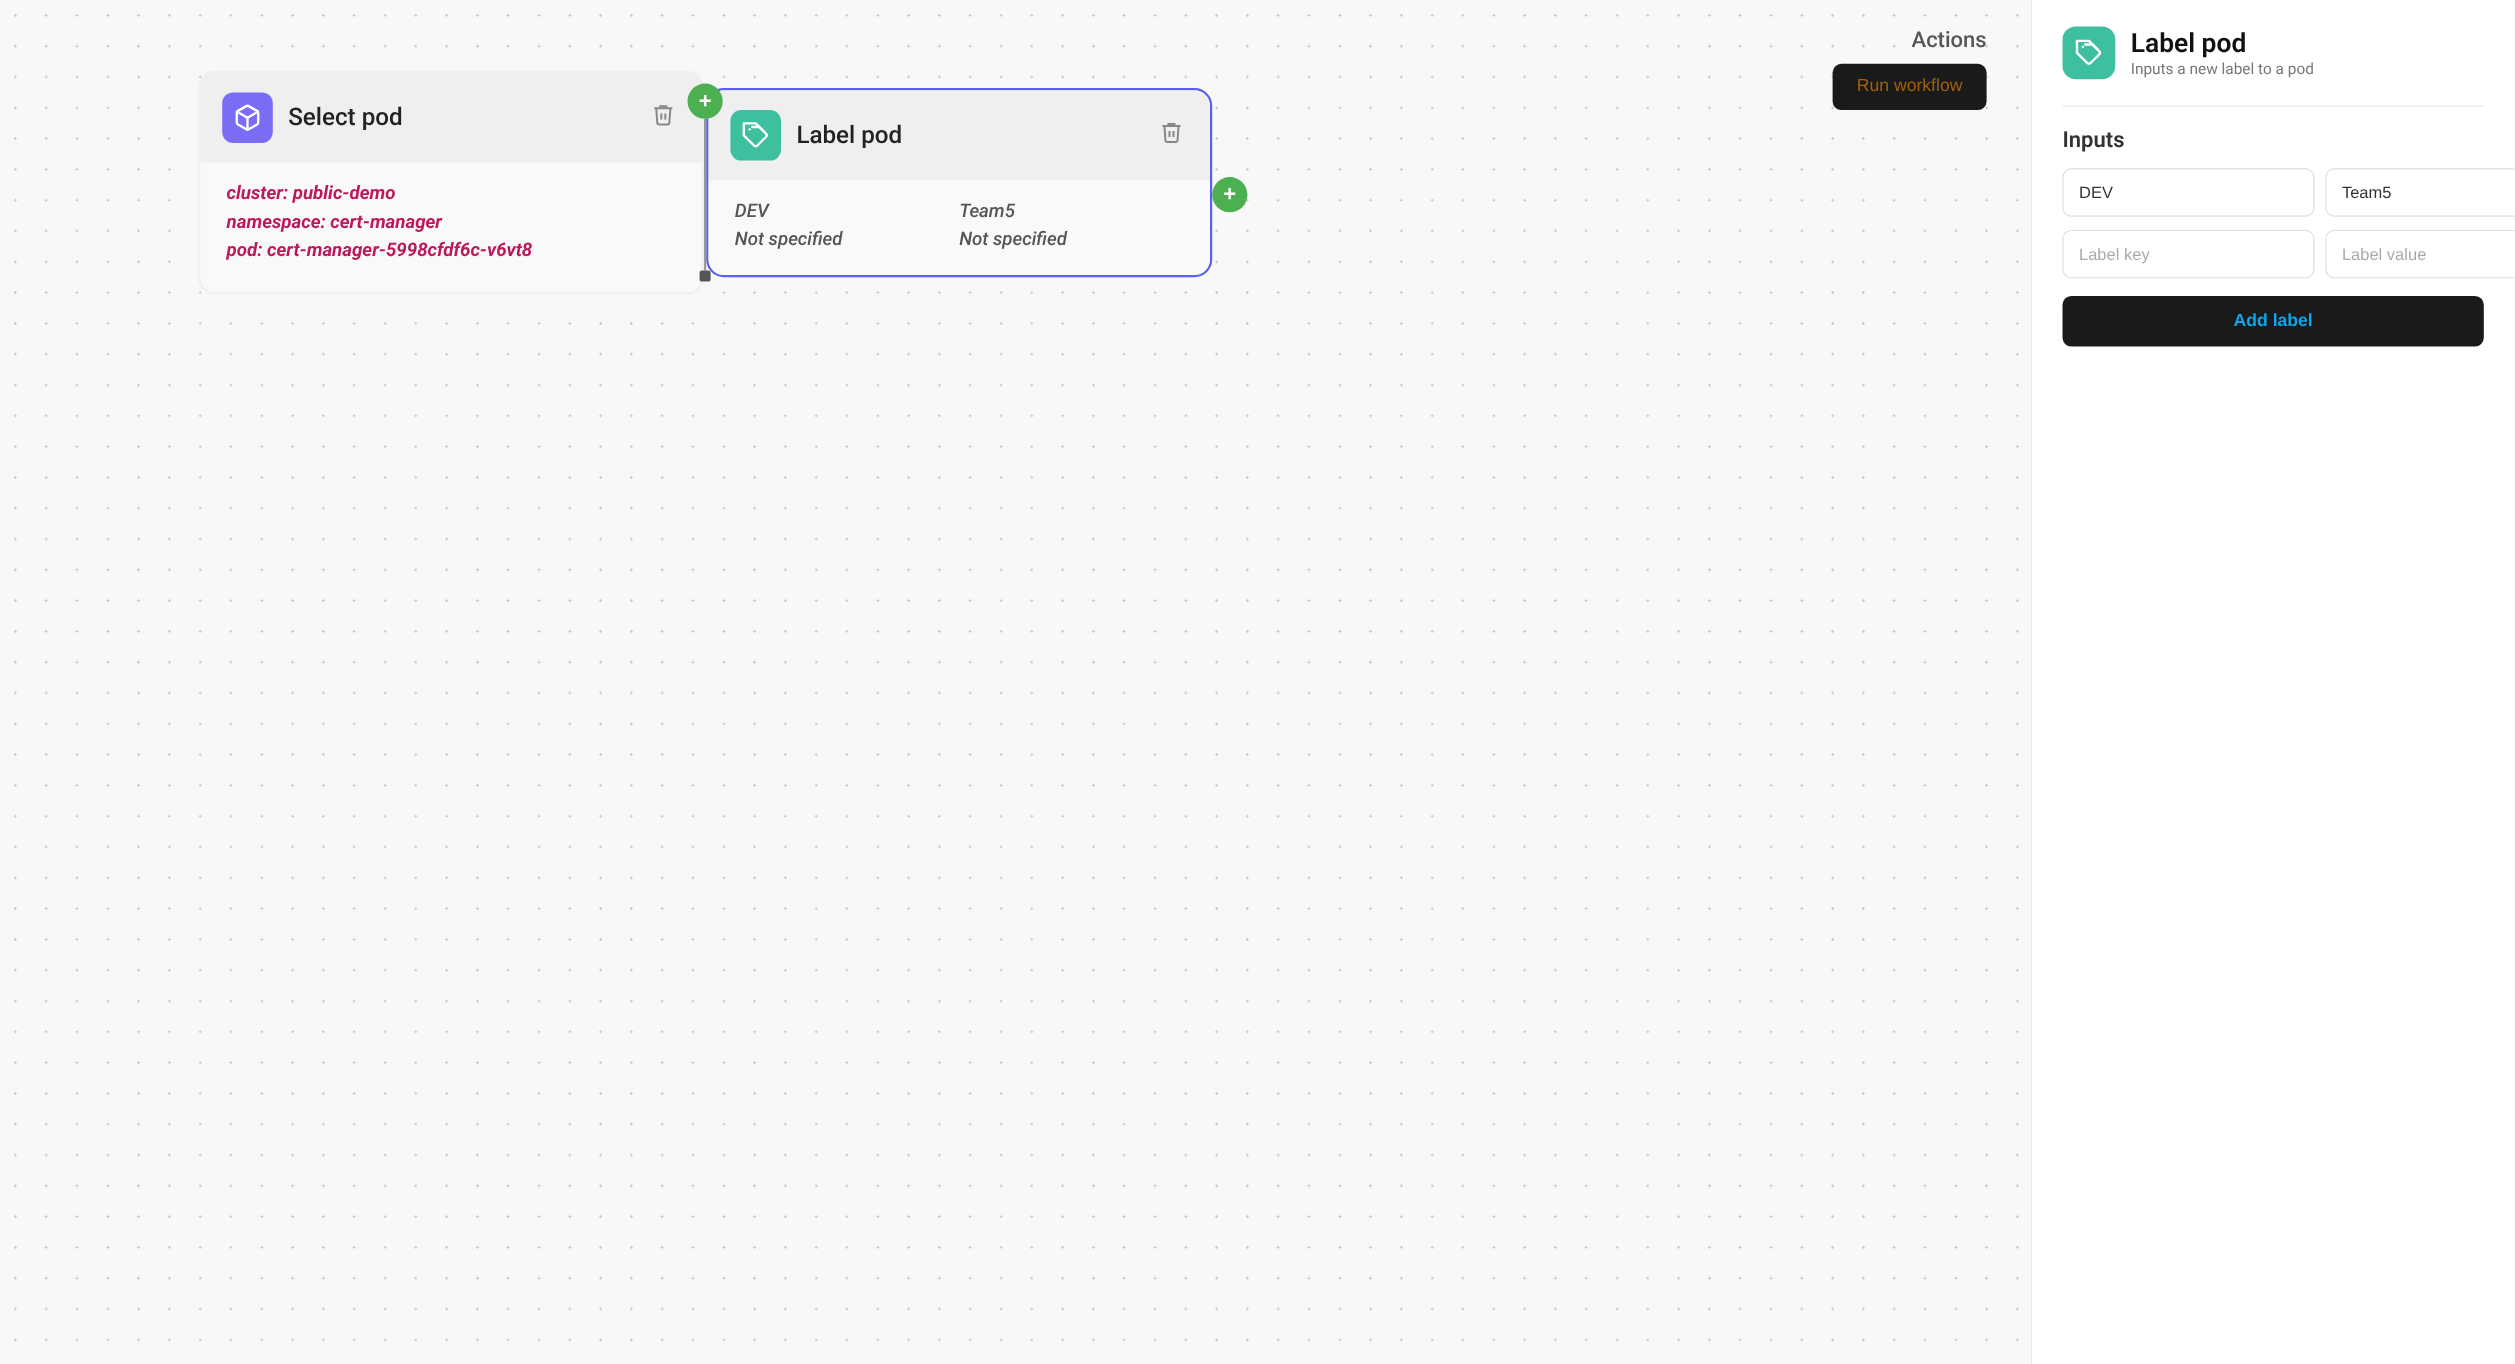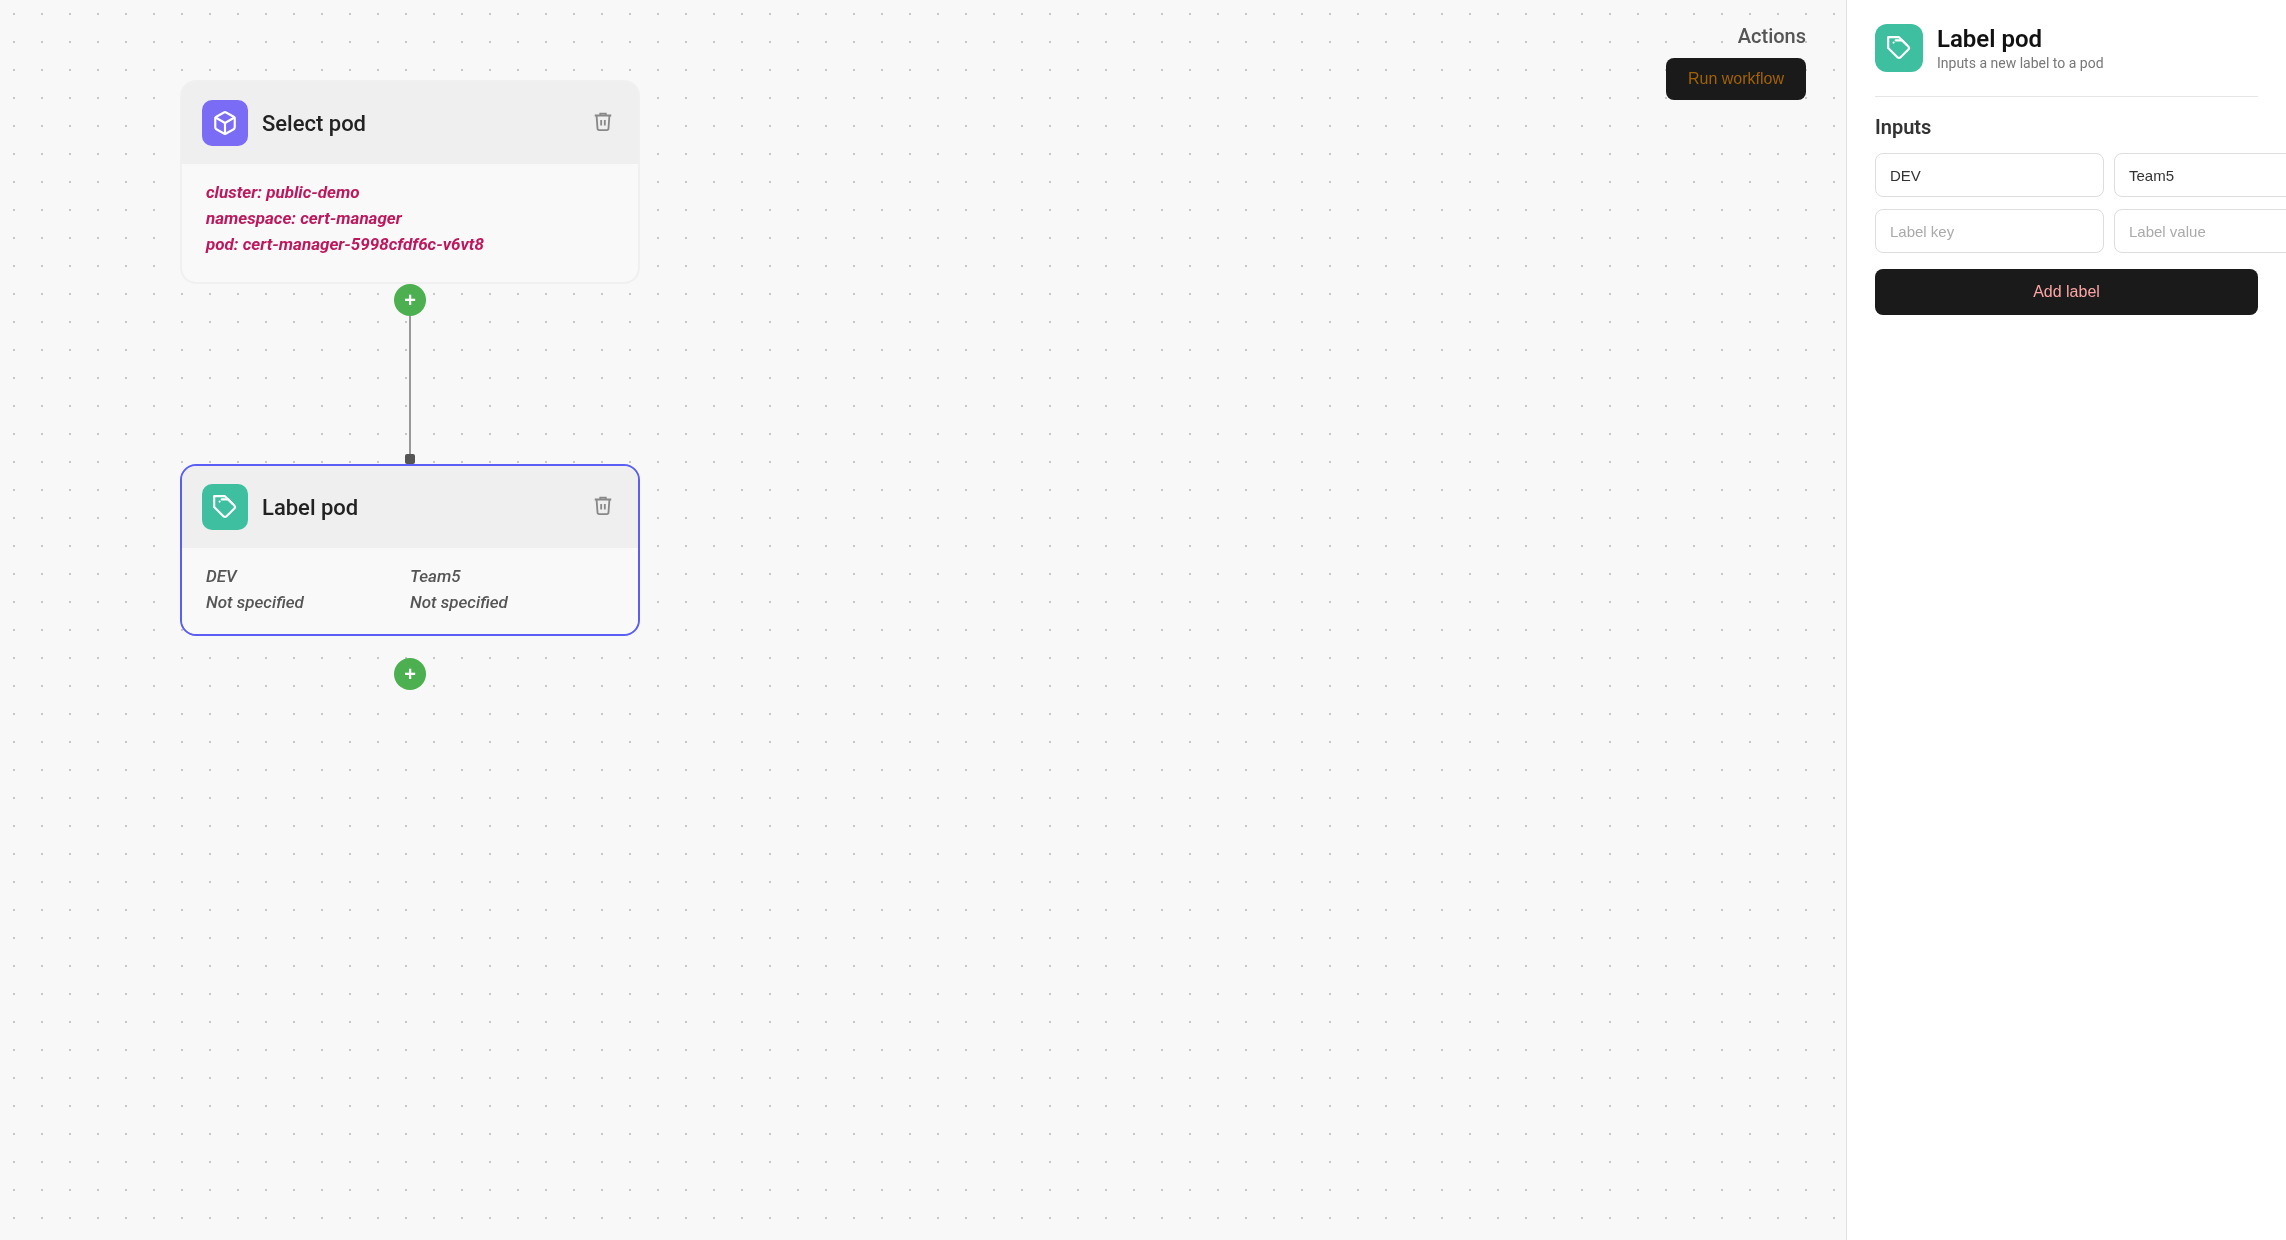--- a/index.html
+++ b/index.html
@@ -48,23 +48,23 @@
       font-size: 16px;
       font-weight: 500;
       cursor: pointer;
       white-space: nowrap;
     }
 
     
     .node-container {
       position: absolute;
       left: 180px;
-      top: 80px;
-      display: flex;
-      flex-direction: column;
+      top: 64px;
+      display: flex;
+      flex-direction: row;
       align-items: center;
     }
 
     .node-card {
       width: 460px;
       background: #f0f0f0;
       border-radius: 16px;
       padding: 0;
       overflow: hidden;
       border: 2px solid transparent;
@@ -272,25 +272,25 @@
     }
 
     .input-field::placeholder {
       color: #aaa;
     }
 
     .add-label-btn {
       width: 100%;
       height: 46px;
       background: #1a1a1a;
-      color: #fca5a5;
+      color: #0ea5e9;
       border: none;
       border-radius: 8px;
       font-size: 16px;
-      font-weight: 400;
+      font-weight: 700;
       cursor: pointer;
       margin-top: 4px;
     }
 
     .connector-wrapper {
       display: flex;
       flex-direction: column;
       align-items: center;
       position: relative;
       height: 180px;

